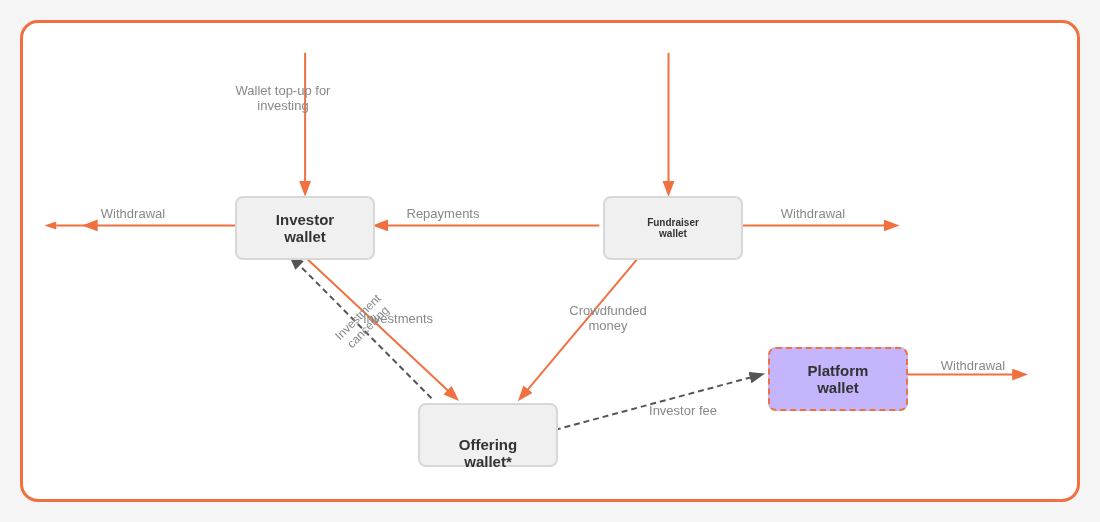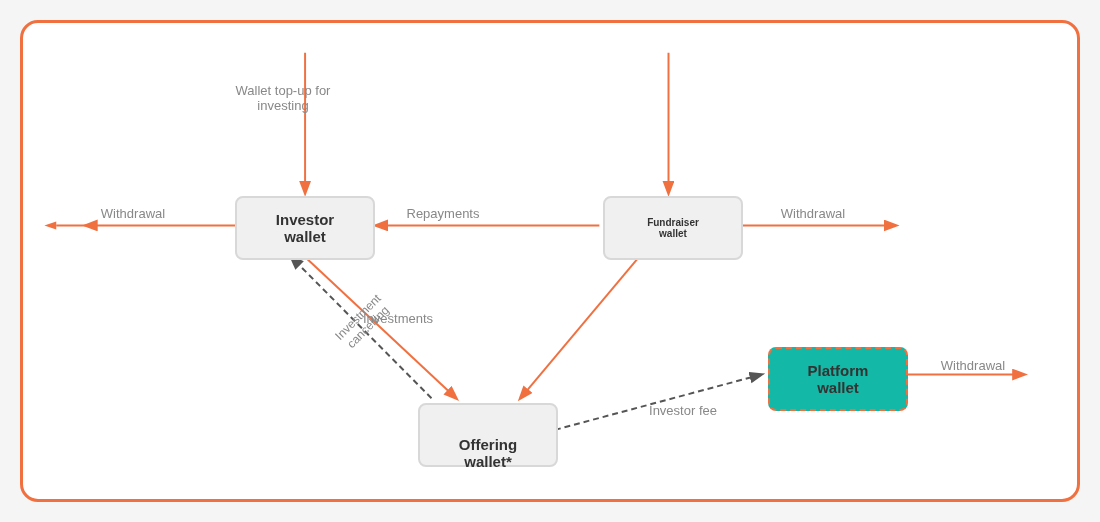--- a/index.html
+++ b/index.html
@@ -30,21 +30,21 @@
       text-align: center;
       font-weight: bold;
       font-size: 15px;
       color: #333;
       padding: 28px 18px;
       min-width: 110px;
       min-height: 64px;
       border: 2px solid #d8d8d8;
     }
     .wallet-box.dashed {
-      background: #14b8a6;
+      background: #c4b5fd;
       border: 2px dashed #f07040;
       justify-content: center;
     }
     
     .diagram-svg {
       position: absolute;
       top: 0; left: 0;
       width: 100%; height: 100%;
       pointer-events: none;
     }
@@ -143,20 +143,23 @@
   </div>
 
   <div class="label-text rotated" style="left:290px; top:285px; width:100px; font-size:12px;">
     <span>Investment<br>cancelling</span>
   </div>
 
   <div class="label-text" style="left:330px; top:288px; width:90px;">
     <span>Investments</span>
   </div>
 
+  <div class="label-text" style="left:530px; top:280px; width:110px;">
+    <span>Crowdfunded<br>money</span>
+  </div>
 
   <div class="label-text" style="left:610px; top:380px; width:100px;">
     <span>Investor fee</span>
   </div>
 
   <div class="label-text" style="left:900px; top:335px; width:100px;">
     <span>Withdrawal</span>
   </div>
 
 </div>

